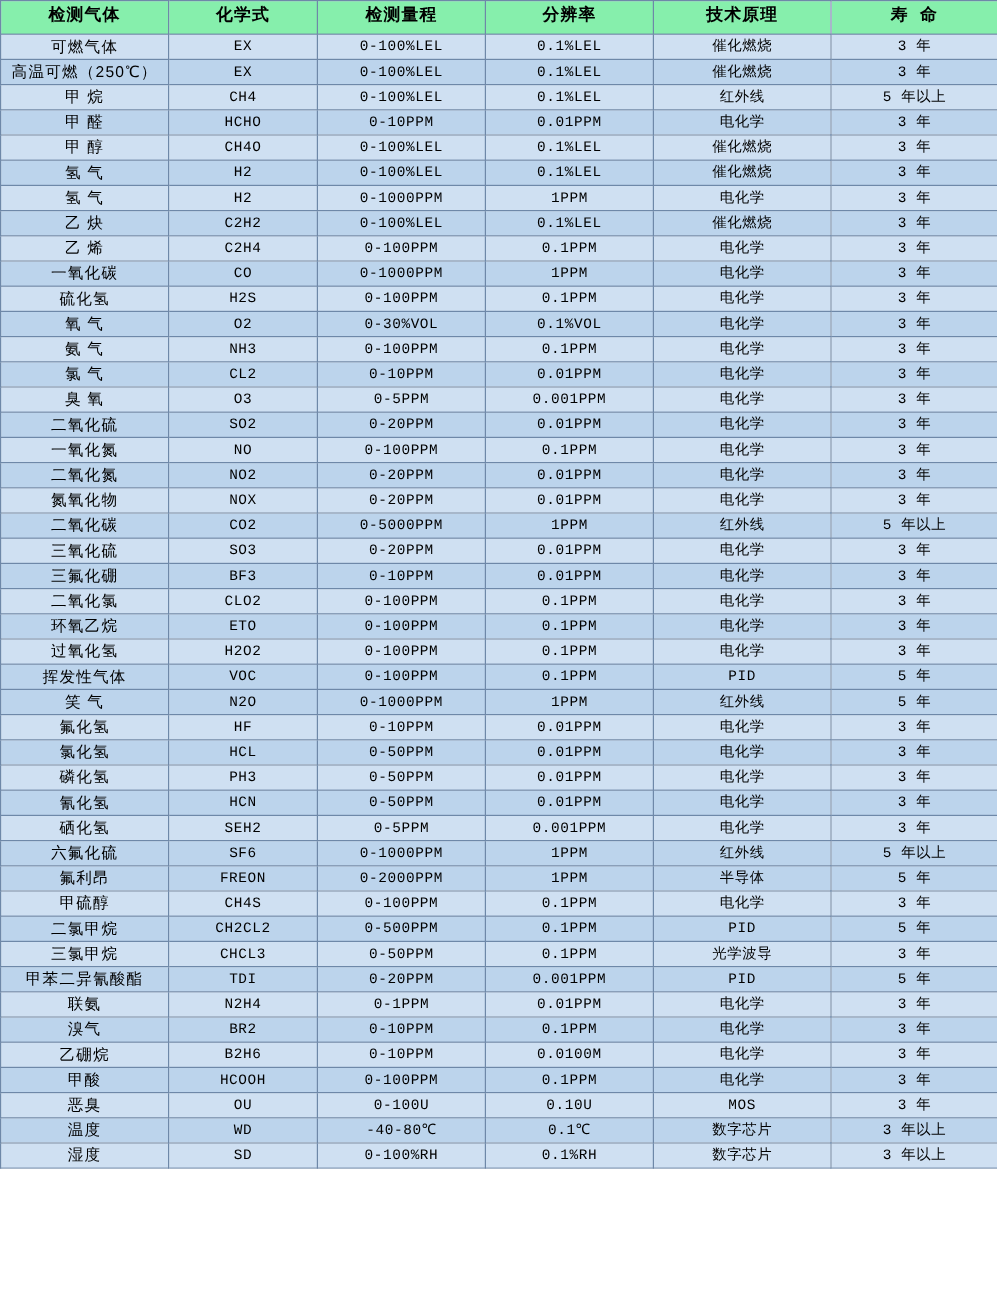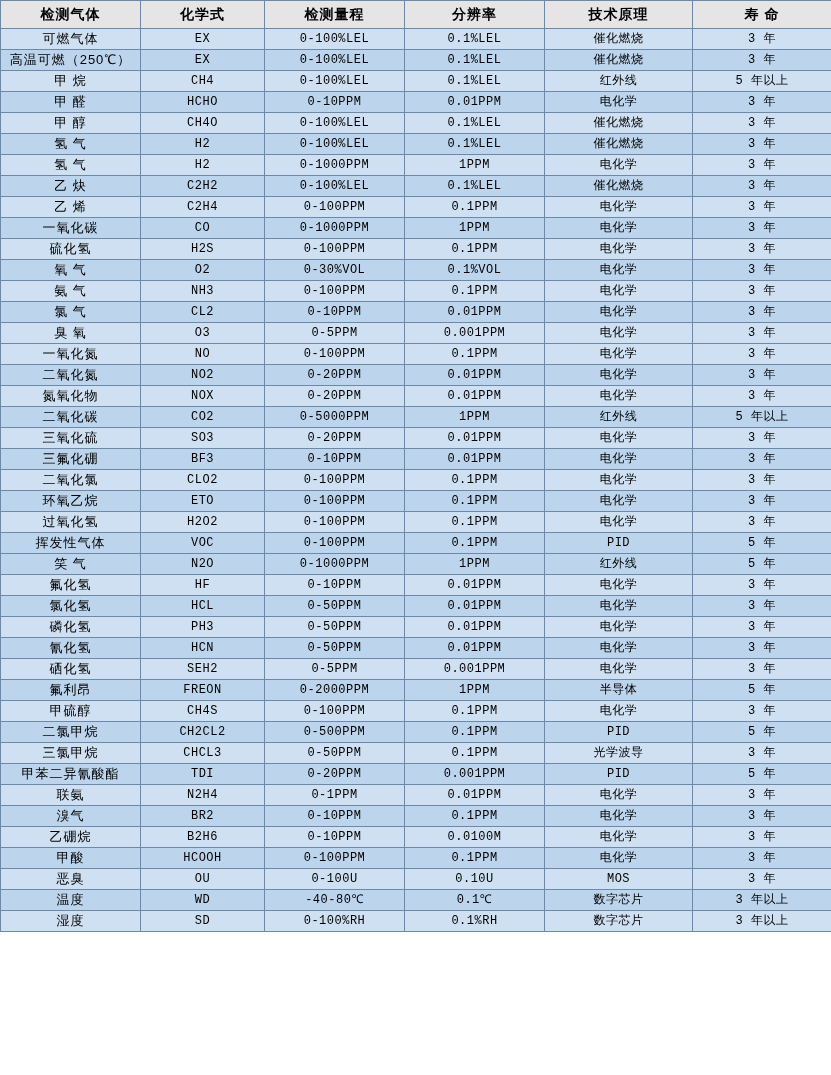--- a/index.html
+++ b/index.html
@@ -30,26 +30,27 @@
     vertical-align: middle;
     padding: 0;
     height: 20px;
     line-height: 20px;
     font-size: 13px;
     color: #000000;
     white-space: nowrap;
     overflow: hidden;
   }
   #gas-table thead th {
-    background: #e5e5e5;
+    background: #86efac;
     font-weight: bold;
     font-size: 14px;
     height: 27px;
     line-height: 27px;
     letter-spacing: 1px;
+    font-family: Liberation Mono, monospace;
   }
   #gas-table tbody tr.odd td {
     background: #cfe0f2;
   }
   #gas-table tbody tr.even td {
     background: #bcd4ec;
   }
   #gas-table tbody td.name {
     letter-spacing: 1px;
   }
@@ -195,20 +196,28 @@
         <td class="mono">3 年</td>
       </tr>
       <tr class="odd">
         <td class="name">臭 氧</td>
         <td class="mono">O3</td>
         <td class="mono">0-5PPM</td>
         <td class="mono">0.001PPM</td>
         <td class="mono">电化学</td>
         <td class="mono">3 年</td>
       </tr>
+      <tr class="even">
+        <td class="name">二氧化硫</td>
+        <td class="mono">SO2</td>
+        <td class="mono">0-20PPM</td>
+        <td class="mono">0.01PPM</td>
+        <td class="mono">电化学</td>
+        <td class="mono">3 年</td>
+      </tr>
       <tr class="odd">
         <td class="name">一氧化氮</td>
         <td class="mono">NO</td>
         <td class="mono">0-100PPM</td>
         <td class="mono">0.1PPM</td>
         <td class="mono">电化学</td>
         <td class="mono">3 年</td>
       </tr>
       <tr class="even">
         <td class="name">二氧化氮</td>
@@ -322,20 +331,28 @@
         <td class="mono">电化学</td>
         <td class="mono">3 年</td>
       </tr>
       <tr class="odd">
         <td class="name">硒化氢</td>
         <td class="mono">SEH2</td>
         <td class="mono">0-5PPM</td>
         <td class="mono">0.001PPM</td>
         <td class="mono">电化学</td>
         <td class="mono">3 年</td>
+      </tr>
+      <tr class="even">
+        <td class="name">六氟化硫</td>
+        <td class="mono">SF6</td>
+        <td class="mono">0-1000PPM</td>
+        <td class="mono">1PPM</td>
+        <td class="mono">红外线</td>
+        <td class="mono">5 年以上</td>
       </tr>
       <tr class="even">
         <td class="name">氟利昂</td>
         <td class="mono">FREON</td>
         <td class="mono">0-2000PPM</td>
         <td class="mono">1PPM</td>
         <td class="mono">半导体</td>
         <td class="mono">5 年</td>
       </tr>
       <tr class="odd">

